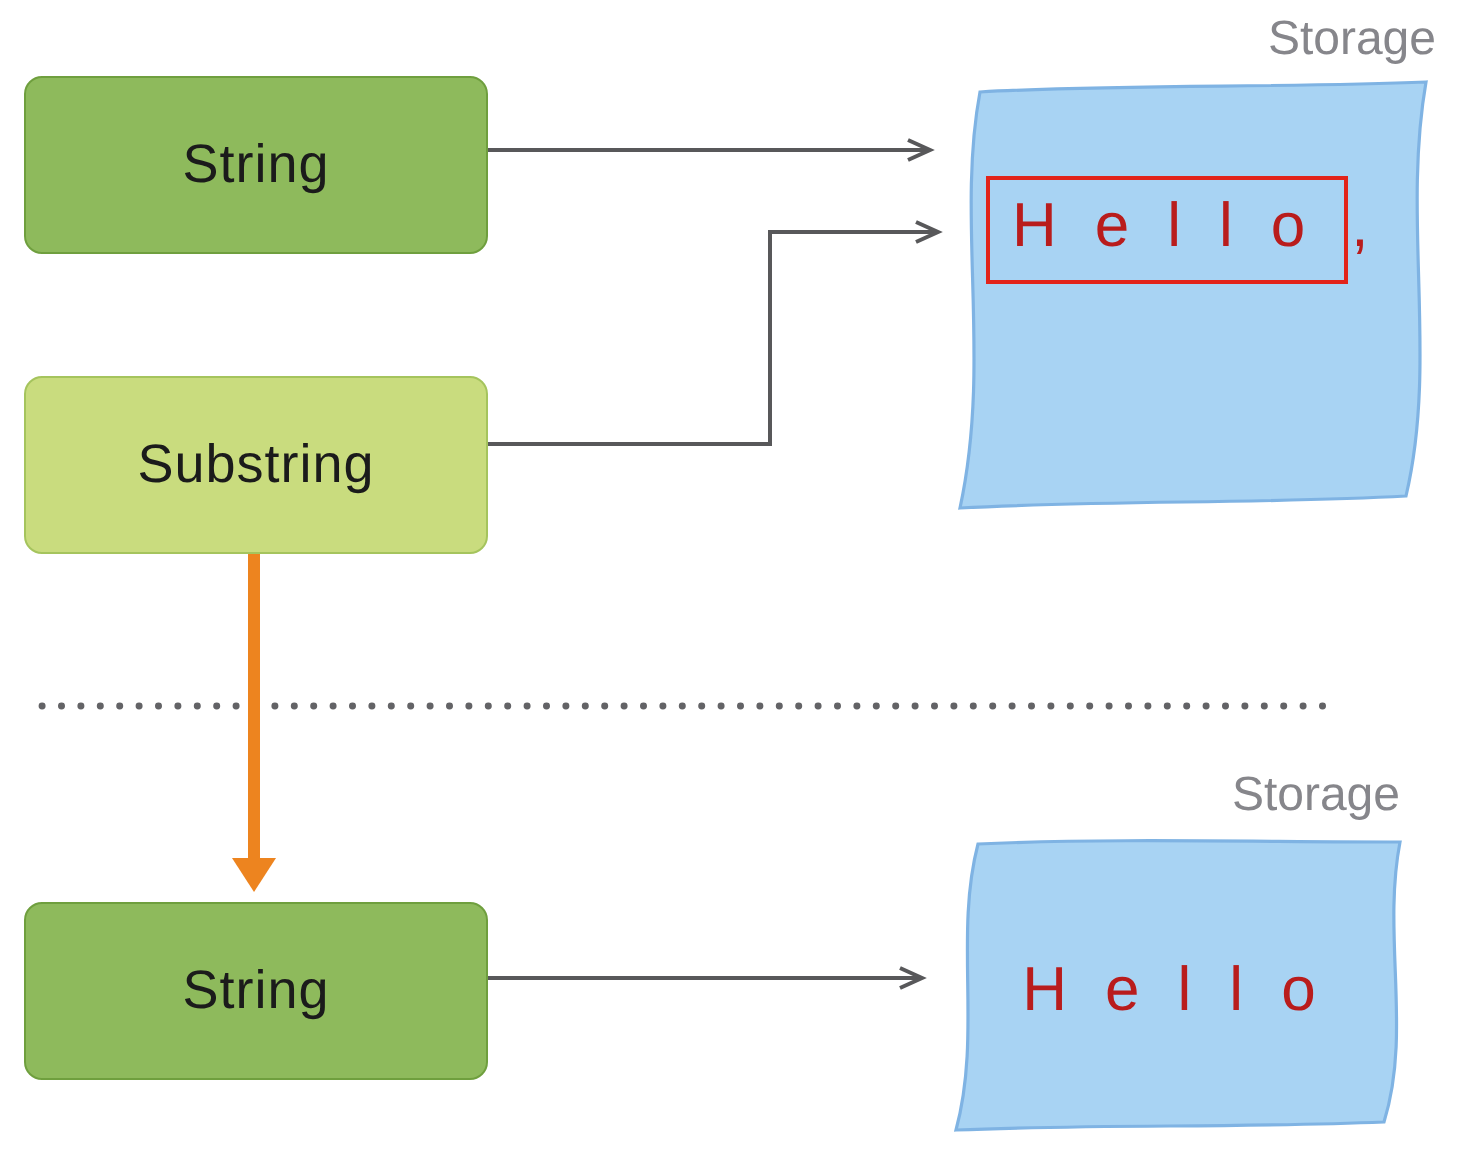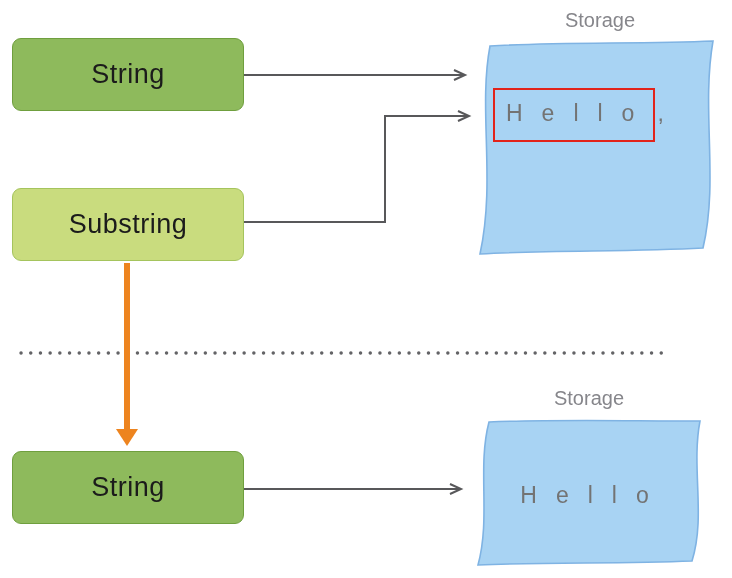--- a/index.html
+++ b/index.html
@@ -12,21 +12,21 @@
   }
   html,body{margin:0;padding:0;background:#ffffff;}
   .canvas{
     position:relative;width:732px;height:578px;background:#ffffff;
     font-family:"Liberation Sans",sans-serif;overflow:hidden;
   }
   .layer{position:absolute;left:0;top:0;width:732px;height:578px;}
 
   
   .node{
-    position:absolute;width:232px;height:73px;border-radius:9px;
+    position:absolute;width:232px;height:89px;border-radius:9px;
     display:flex;align-items:center;justify-content:center;
     box-sizing:border-box;border:1.5px solid;
   }
   .node-string{background:var(--string-fill);border-color:var(--string-border);}
   .node-substring{background:var(--substring-fill);border-color:var(--substring-border);text-align:center;}
   .node-label{font-size:27px;color:var(--text-black);letter-spacing:0.5px;}
 
   
   .storage-path{fill:var(--storage-fill);stroke:var(--storage-border);stroke-width:1.6px;}
 
@@ -37,26 +37,26 @@
   
   .dots-line{stroke:var(--dots);stroke-width:3.4px;fill:none;
     stroke-linecap:round;stroke-dasharray:0.1 9.6;}
 
   
   .orange-shaft{fill:var(--orange);}
   .orange-head{fill:var(--orange);}
 
   
   .storage-caption{
-    position:absolute;text-align:center;font-size:20px;color:var(--label-gray);
+    position:absolute;text-align:right;font-size:24px;color:var(--label-gray);
     line-height:28px;
   }
 
   
-  .mem-text{font-size:23px;color:#737373;letter-spacing:19px;line-height:36px;white-space:nowrap;}
+  .mem-text{font-size:31px;color:#b91c1c;letter-spacing:19px;line-height:36px;white-space:nowrap;}
   .mem-line1{position:absolute;left:493px;top:88px;display:flex;align-items:baseline;}
   .red-box{
     box-sizing:content-box;border:2.5px solid var(--red-highlight);
     padding:5px 0 9px 11px;
   }
   .mem-comma{margin-left:2px;}
   .mem-line2{position:absolute;left:496px;top:181px;}
   .mem-line3{position:absolute;left:478px;top:477px;width:222px;
     text-align:center;padding-left:10px;box-sizing:border-box;}
 </style>

